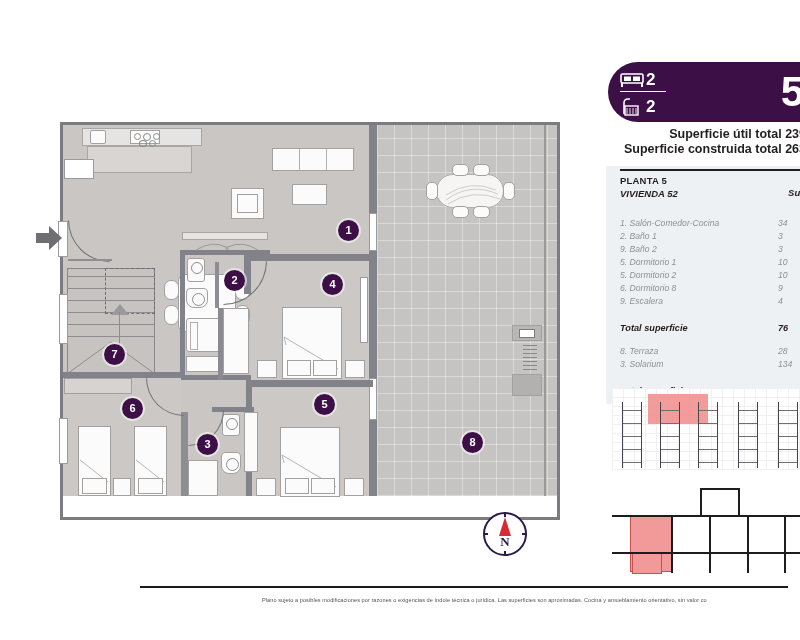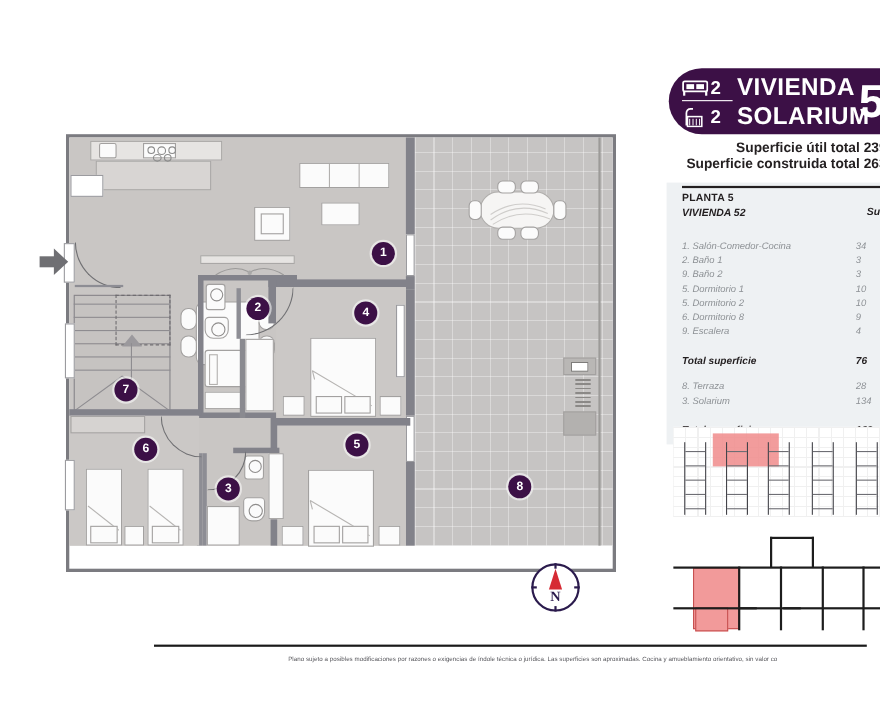--- a/index.html
+++ b/index.html
@@ -602,24 +602,20 @@
             <rect x="5" y="9" width="13" height="9" fill="none" stroke="#ffffff" stroke-width="1.4"></rect>
             <line x1="7" y1="11" x2="7" y2="17" stroke="#ffffff" stroke-width=".9"></line>
             <line x1="10" y1="11" x2="10" y2="17" stroke="#ffffff" stroke-width=".9"></line>
             <line x1="13" y1="11" x2="13" y2="17" stroke="#ffffff" stroke-width=".9"></line>
             <line x1="16" y1="11" x2="16" y2="17" stroke="#ffffff" stroke-width=".9"></line>
           </svg>
         </div>
         <div class="cnt">2</div>
       </div>
     </div>
-    <div class="title">
-      <div>VIVIENDA</div>
-      <div>SOLARIUM</div>
-    </div>
     <div class="bignum">5</div>
   </div>
 
   <div style="margin-top:5px;">
     <div class="surface-line">Superficie útil total 239</div>
     <div class="surface-line">Superficie construida total 263</div>
   </div>
 
   <div id="table-panel">
     <div class="hdr-rule"></div>

